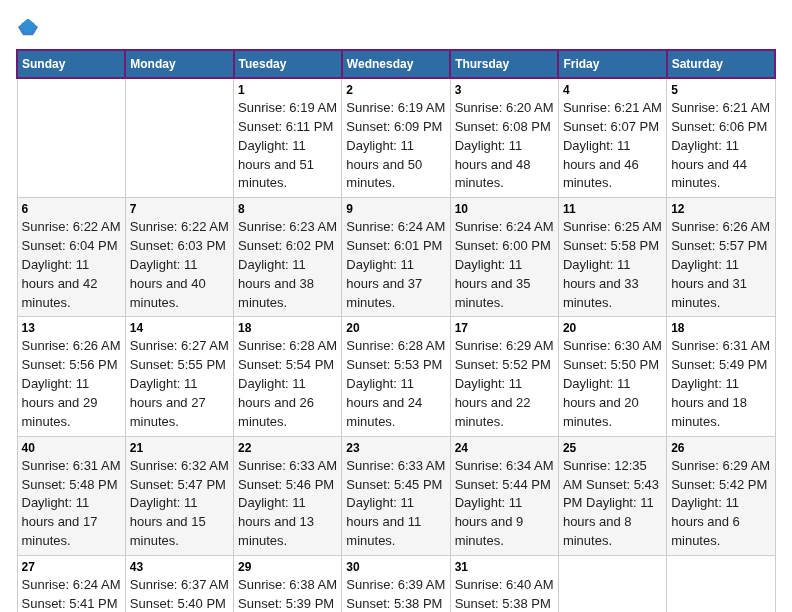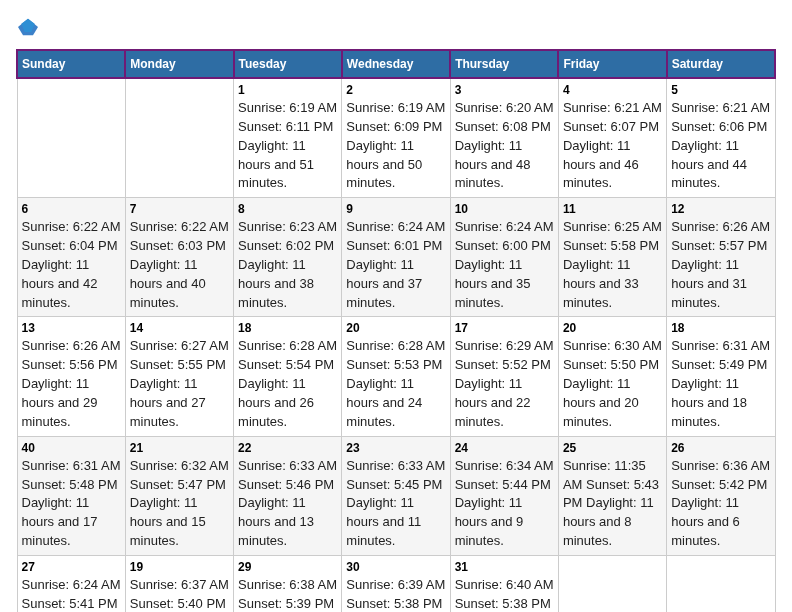--- a/index.html
+++ b/index.html
@@ -265,40 +265,40 @@
 Daylight: 11 hours and 11 minutes.</div>
         </td>
         <td>
           <div class="day-number">24</div>
           <div class="day-detail">Sunrise: 6:34 AM
 Sunset: 5:44 PM
 Daylight: 11 hours and 9 minutes.</div>
         </td>
         <td>
           <div class="day-number">25</div>
-          <div class="day-detail">Sunrise: 11:35 AM
+          <div class="day-detail">Sunrise: 12:35 AM
 Sunset: 5:43 PM
 Daylight: 11 hours and 8 minutes.</div>
         </td>
         <td>
           <div class="day-number">26</div>
-          <div class="day-detail">Sunrise: 6:36 AM
+          <div class="day-detail">Sunrise: 6:29 AM
 Sunset: 5:42 PM
 Daylight: 11 hours and 6 minutes.</div>
         </td>
       </tr>
       <tr>
         <td>
           <div class="day-number">27</div>
           <div class="day-detail">Sunrise: 6:24 AM
 Sunset: 5:41 PM
 Daylight: 11 hours and 4 minutes.</div>
         </td>
         <td>
-          <div class="day-number">19</div>
+          <div class="day-number">43</div>
           <div class="day-detail">Sunrise: 6:37 AM
 Sunset: 5:40 PM
 Daylight: 11 hours and 3 minutes.</div>
         </td>
         <td>
           <div class="day-number">29</div>
           <div class="day-detail">Sunrise: 6:38 AM
 Sunset: 5:39 PM
 Daylight: 11 hours and 1 minute.</div>
         </td>

